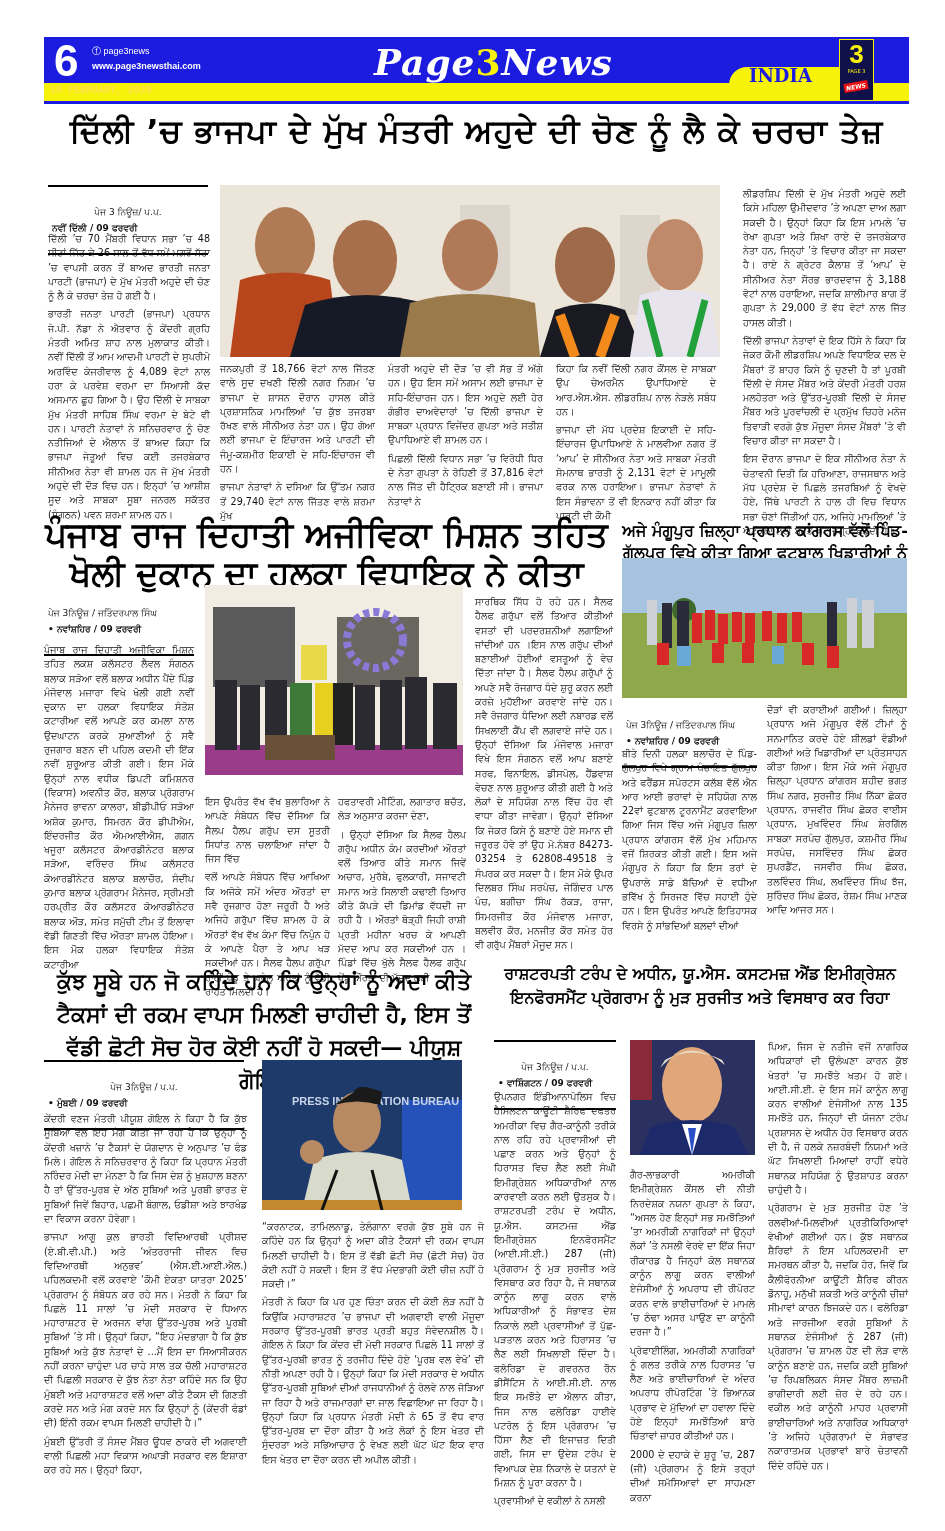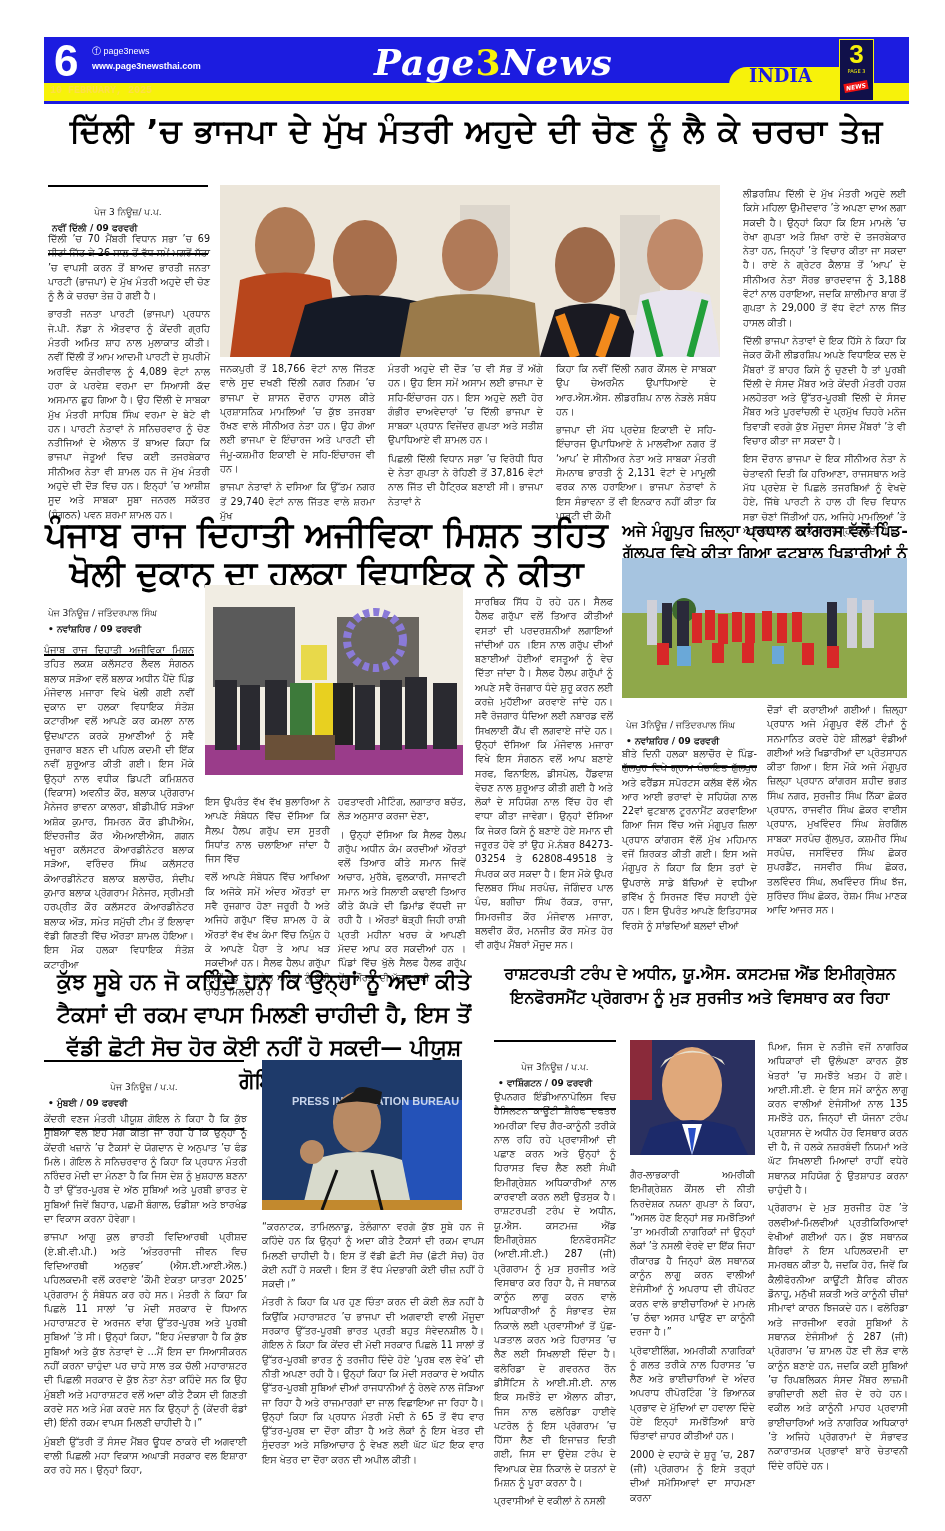--- a/index.html
+++ b/index.html
@@ -65,21 +65,21 @@
       <span class="bn">NEWS</span>
     </div>
   </div>
 
   <div class="hl h1">ਦਿੱਲੀ ’ਚ ਭਾਜਪਾ ਦੇ ਮੁੱਖ ਮੰਤਰੀ ਅਹੁਦੇ ਦੀ ਚੋਣ ਨੂੰ ਲੈ ਕੇ ਚਰਚਾ ਤੇਜ਼</div>
   <div class="byline" style="left:48px; top:185px; width:160px;">
     <span class="ag" style="text-align:center;">ਪੇਜ 3 ਨਿਊਜ਼/ ਪ.ਪ.</span>
     <span class="pl">ਨਵੀਂ ਦਿੱਲੀ / 09 ਫਰਵਰੀ</span>
   </div>
   <div class="col" style="left:48px; top:232px; width:162px;">
-    <p>ਦਿੱਲੀ ’ਚ 70 ਮੈਂਬਰੀ ਵਿਧਾਨ ਸਭਾ ’ਚ 69 ਸੀਟਾਂ ਜਿੱਤ ਕੇ 26 ਸਾਲ ਤੋਂ ਵੱਧ ਸਮੇਂ ਮਗਰੋਂ ਸੱਤਾ ’ਚ ਵਾਪਸੀ ਕਰਨ ਤੋਂ ਬਾਅਦ ਭਾਰਤੀ ਜਨਤਾ ਪਾਰਟੀ (ਭਾਜਪਾ) ਦੇ ਮੁੱਖ ਮੰਤਰੀ ਅਹੁਦੇ ਦੀ ਚੋਣ ਨੂੰ ਲੈ ਕੇ ਚਰਚਾ ਤੇਜ਼ ਹੋ ਗਈ ਹੈ।</p>
+    <p>ਦਿੱਲੀ ’ਚ 70 ਮੈਂਬਰੀ ਵਿਧਾਨ ਸਭਾ ’ਚ 48 ਸੀਟਾਂ ਜਿੱਤ ਕੇ 26 ਸਾਲ ਤੋਂ ਵੱਧ ਸਮੇਂ ਮਗਰੋਂ ਸੱਤਾ ’ਚ ਵਾਪਸੀ ਕਰਨ ਤੋਂ ਬਾਅਦ ਭਾਰਤੀ ਜਨਤਾ ਪਾਰਟੀ (ਭਾਜਪਾ) ਦੇ ਮੁੱਖ ਮੰਤਰੀ ਅਹੁਦੇ ਦੀ ਚੋਣ ਨੂੰ ਲੈ ਕੇ ਚਰਚਾ ਤੇਜ਼ ਹੋ ਗਈ ਹੈ।</p>
     <p>ਭਾਰਤੀ ਜਨਤਾ ਪਾਰਟੀ (ਭਾਜਪਾ) ਪ੍ਰਧਾਨ ਜੇ.ਪੀ. ਨੱਡਾ ਨੇ ਐਤਵਾਰ ਨੂੰ ਕੇਂਦਰੀ ਗ੍ਰਹਿ ਮੰਤਰੀ ਅਮਿਤ ਸ਼ਾਹ ਨਾਲ ਮੁਲਾਕਾਤ ਕੀਤੀ। ਨਵੀਂ ਦਿੱਲੀ ਤੋਂ ਆਮ ਆਦਮੀ ਪਾਰਟੀ ਦੇ ਸੁਪਰੀਮੋ ਅਰਵਿੰਦ ਕੇਜਰੀਵਾਲ ਨੂੰ 4,089 ਵੋਟਾਂ ਨਾਲ ਹਰਾ ਕੇ ਪਰਵੇਸ਼ ਵਰਮਾ ਦਾ ਸਿਆਸੀ ਕੱਦ ਅਸਮਾਨ ਛੂਹ ਗਿਆ ਹੈ। ਉਹ ਦਿੱਲੀ ਦੇ ਸਾਬਕਾ ਮੁੱਖ ਮੰਤਰੀ ਸਾਹਿਬ ਸਿੰਘ ਵਰਮਾ ਦੇ ਬੇਟੇ ਵੀ ਹਨ। ਪਾਰਟੀ ਨੇਤਾਵਾਂ ਨੇ ਸਨਿਚਰਵਾਰ ਨੂੰ ਚੋਣ ਨਤੀਜਿਆਂ ਦੇ ਐਲਾਨ ਤੋਂ ਬਾਅਦ ਕਿਹਾ ਕਿ ਭਾਜਪਾ ਜੇਤੂਆਂ ਵਿਚ ਕਈ ਤਜਰਬੇਕਾਰ ਸੀਨੀਅਰ ਨੇਤਾ ਵੀ ਸ਼ਾਮਲ ਹਨ ਜੋ ਮੁੱਖ ਮੰਤਰੀ ਅਹੁਦੇ ਦੀ ਦੌੜ ਵਿਚ ਹਨ। ਇਨ੍ਹਾਂ ’ਚ ਆਸ਼ੀਸ਼ ਸੂਦ ਅਤੇ ਸਾਬਕਾ ਸੂਬਾ ਜਨਰਲ ਸਕੱਤਰ (ਸੰਗਠਨ) ਪਵਨ ਸ਼ਰਮਾ ਸ਼ਾਮਲ ਹਨ।</p>
   </div>
   <div class="photo" style="left:220px; top:185px; width:500px; height:172px;">
     <svg viewBox="0 0 500 172" preserveAspectRatio="none">
       <rect width="500" height="172" fill="#ece6da"></rect>
       <rect x="240" y="20" width="50" height="110" fill="#dcd6cc"></rect>
       <rect x="400" y="30" width="40" height="100" fill="#dcd6cc"></rect>
       <ellipse cx="65" cy="60" rx="30" ry="38" fill="#b07a55"></ellipse>
         <path d="M10 172 L20 95 Q65 80 110 95 L120 172Z" fill="#b8461c"></path>
       <ellipse cx="145" cy="75" rx="32" ry="40" fill="#a86f4c"></ellipse>

